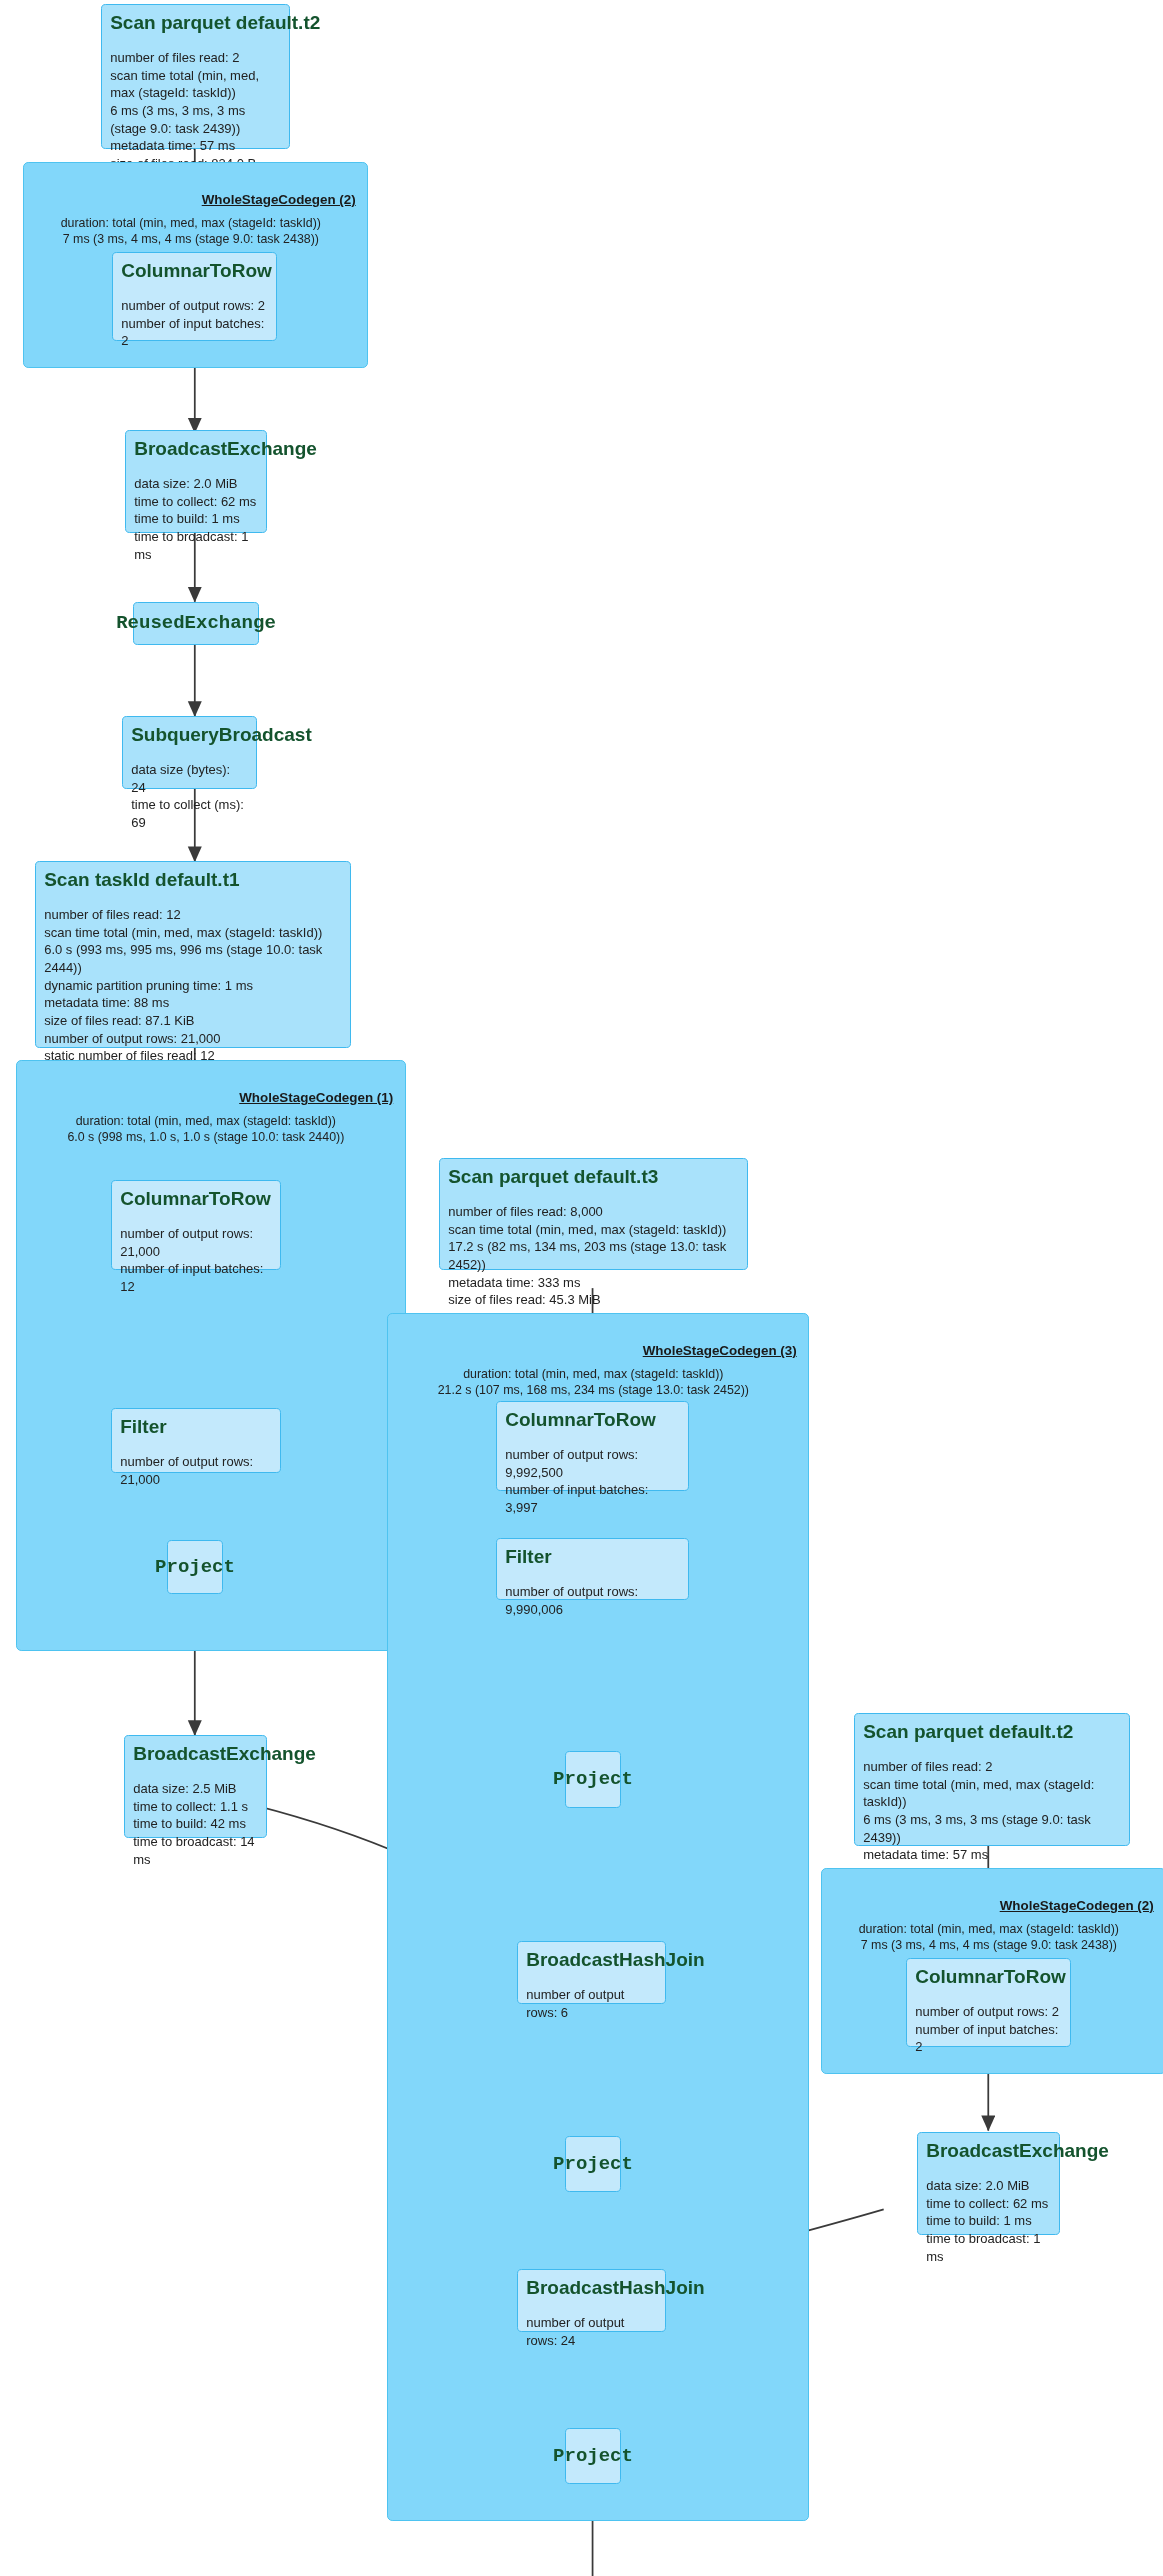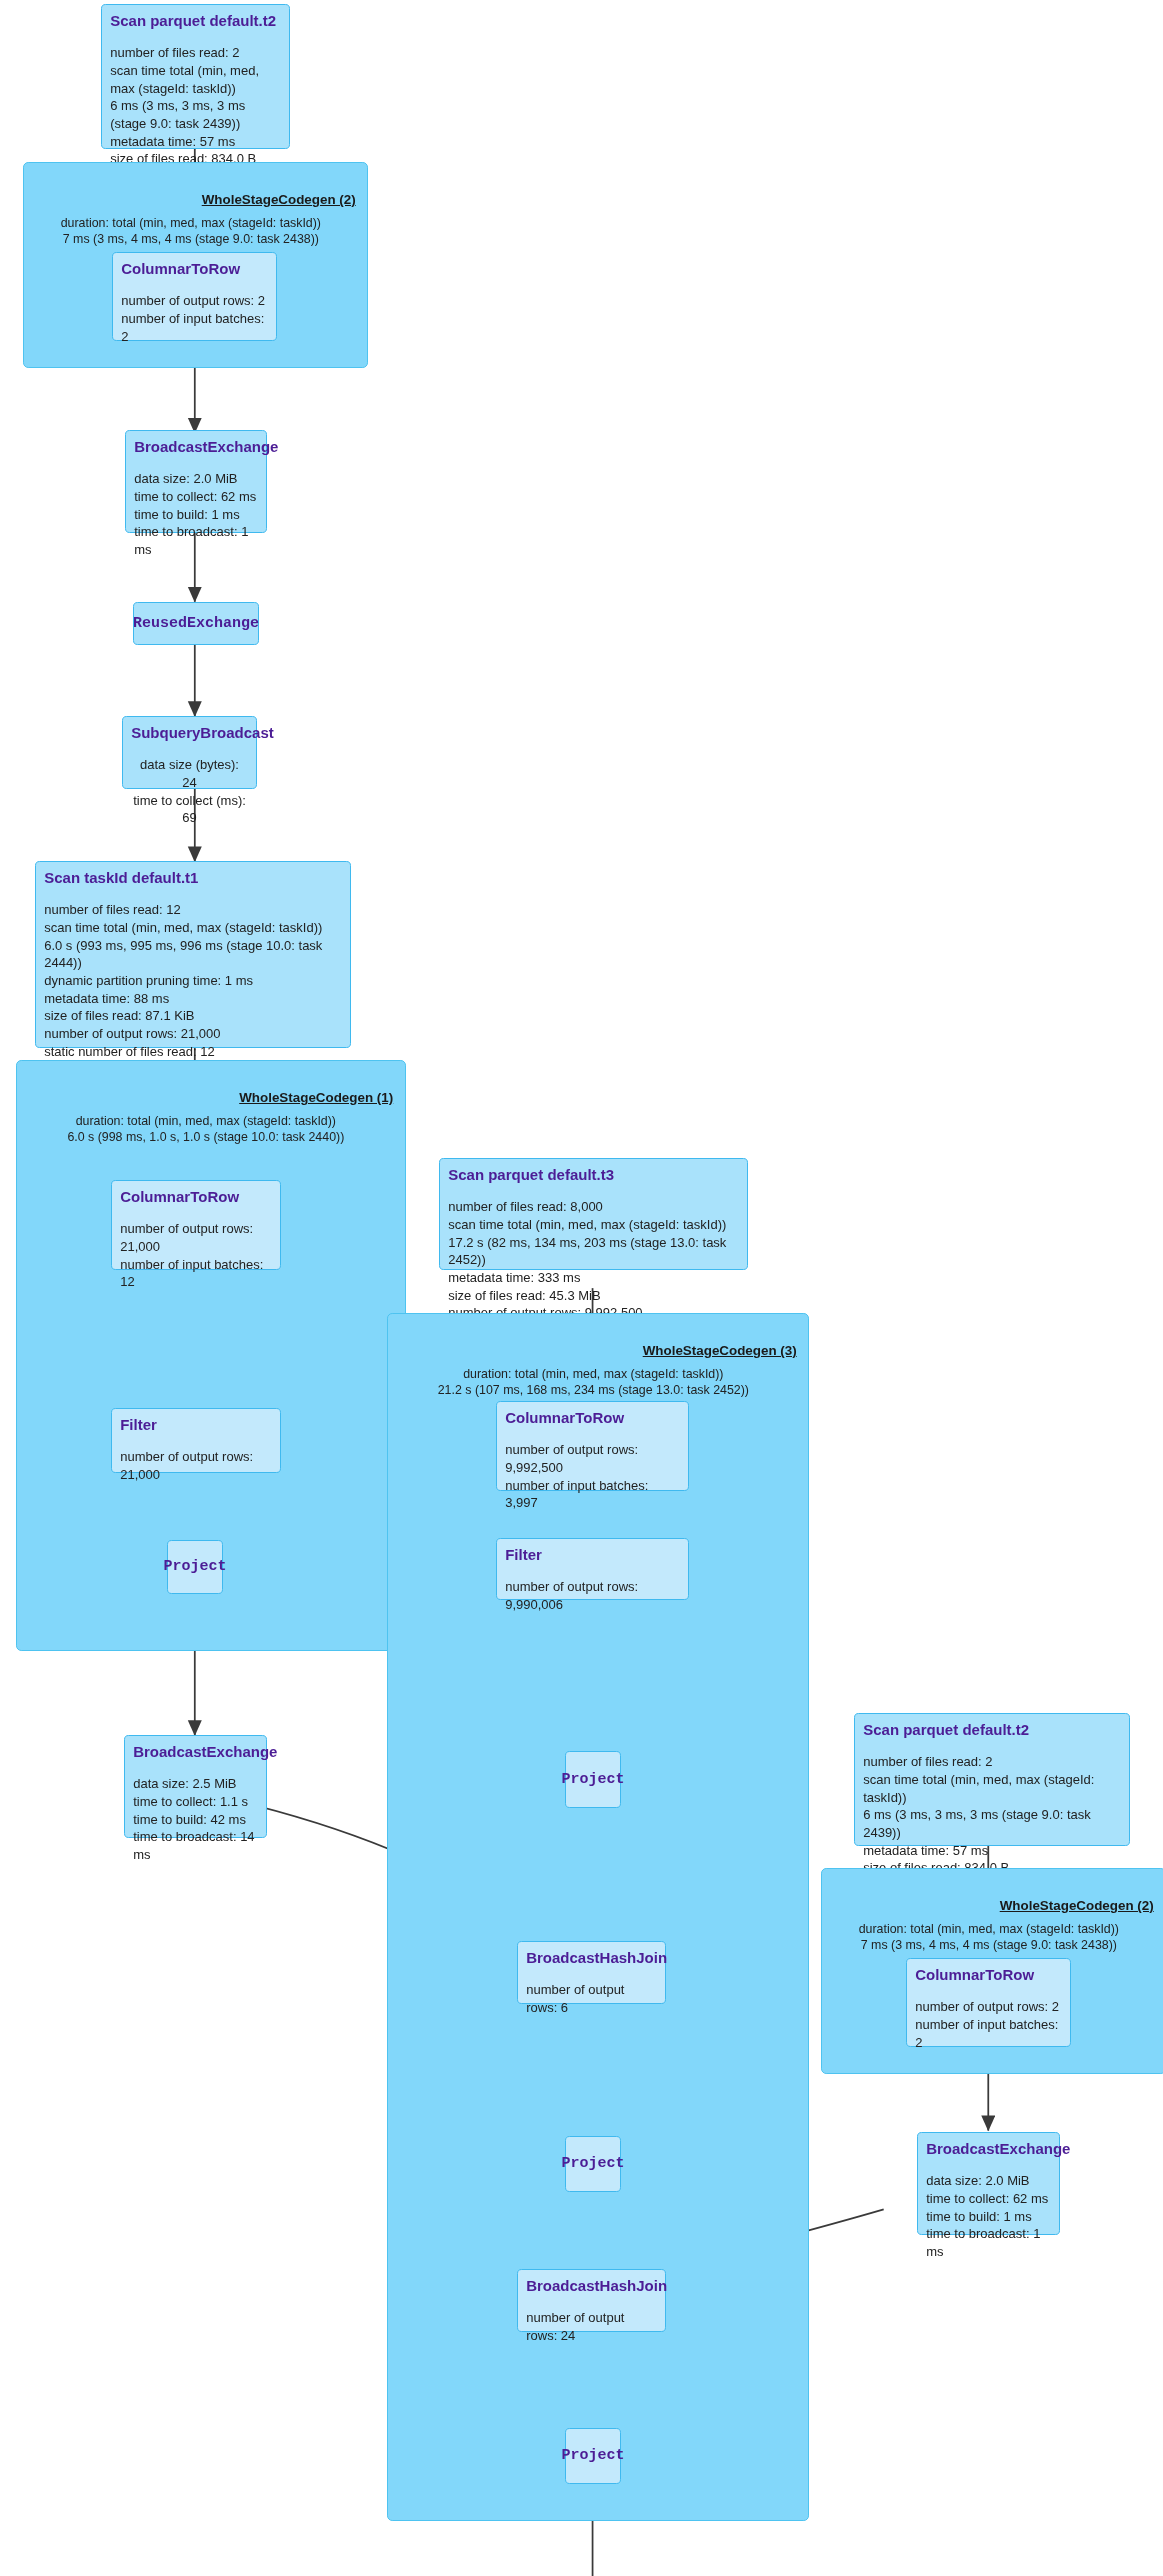--- a/index.html
+++ b/index.html
@@ -6,21 +6,21 @@
   body{width:1164px;height:2669px;position:relative;
        font-family:"Liberation Sans",sans-serif;color:#222;}
   #stage{position:absolute;left:0;top:0;width:1164px;height:2669px;}
   svg.edges{position:absolute;left:0;top:0;width:1164px;height:2669px;overflow:visible;pointer-events:none;}
   .wsc{position:absolute;background:#82d7fa;border:0.5px solid #4ec3f0;border-radius:5.2px;box-sizing:border-box;}
   .wsc-title{position:absolute;right:11.3px;top:29px;font-weight:bold;font-size:13.4px;color:#1a1a1a;white-space:nowrap;text-decoration:underline;}
   .wsc-metrics{position:absolute;left:0;right:9.3px;top:52px;text-align:center;font-size:12.4px;line-height:1.32;color:#222;white-space:pre-line;}
   .node{position:absolute;box-sizing:border-box;border-radius:4.6px;border:0.5px solid #3fb9ef;
         background:#a9e2fb;padding:7.2px 8.2px 8.2px 8.2px;}
   .node.inner{background:#c3e9fc;}
-  .node .hd{font-weight:bold;font-size:15px;color:#4c1d95;line-height:1.2;white-space:nowrap;}
+  .node .hd{font-weight:bold;font-size:19px;color:#14532d;line-height:1.2;white-space:nowrap;}
   .node .ml{margin-top:14px;font-size:13px;line-height:1.36;color:#222;white-space:pre-line;}
   .node.compact{display:flex;align-items:center;justify-content:center;padding:0;font-family:Liberation Mono, monospace;}
   .node.compact .hd{text-align:center;}
 </style>
 </head>
 <body>
 
 <div id="stage">
 
   <svg class="edges" viewBox="0 0 2259 5180">
@@ -86,21 +86,21 @@
     <div class="ml">data size: 2.0 MiB
 time to collect: 62 ms
 time to build: 1 ms
 time to broadcast: 1 ms</div>
   </div>
 
   <div class="node compact" style="left:133px;top:602px;width:126px;height:43px;">
     <div class="hd">ReusedExchange</div>
   </div>
 
-  <div class="node" style="left:122px;top:716px;width:135px;height:73px;text-align:center;">
+  <div class="node" style="left:122px;top:716px;width:135px;height:73px;">
     <div class="hd">SubqueryBroadcast</div>
     <div class="ml">data size (bytes): 24
 time to collect (ms): 69</div>
   </div>
 
   <div class="node" style="left:35px;top:861px;width:316px;height:187px;">
     <div class="hd">Scan taskId default.t1</div>
     <div class="ml">number of files read: 12
 scan time total (min, med, max (stageId: taskId))
 6.0 s (993 ms, 995 ms, 996 ms (stage 10.0: task 2444))

